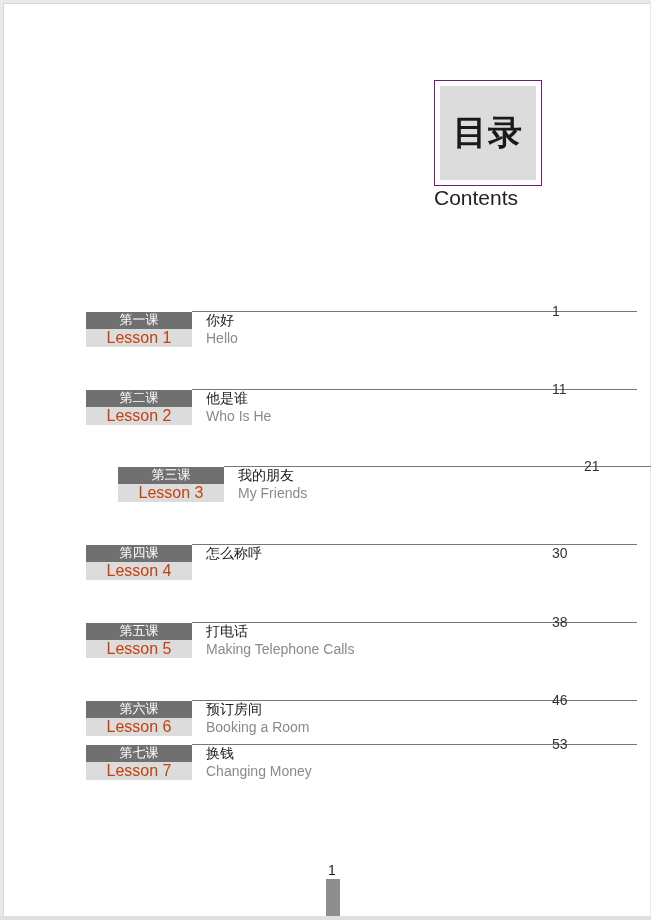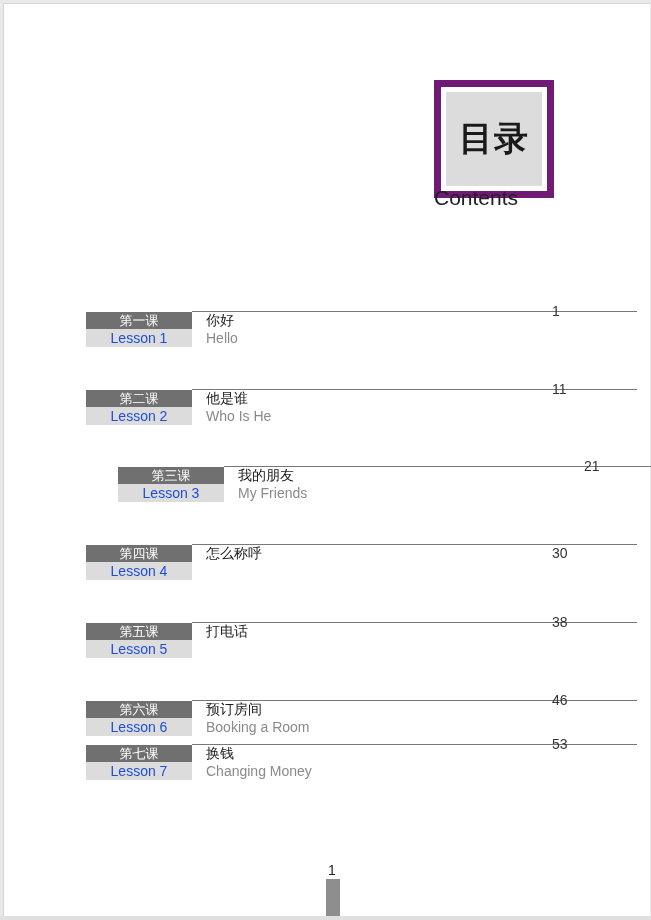--- a/index.html
+++ b/index.html
@@ -1,34 +1,34 @@
 <!DOCTYPE html>
 <html><head>
 <meta charset="utf-8">
 <style>
   html, body { margin:0; padding:0; }
   body { width:651px; height:920px; background:#e9e9e9; position:relative; overflow:hidden;
          font-family:"Liberation Sans", "DejaVu Sans", sans-serif; }
   .page { position:absolute; left:3px; top:3px; width:646px; height:913px; background:#fff;
           border-left:1px solid #d6d6d6; border-top:1px solid #d6d6d6; }
   .title-box { position:absolute; left:434px; top:80px; width:106px; height:104px;
-               border:7px solid #701a75; background:#fff; }
+               border:1px solid #701a75; background:#fff; }
   .title-inner { position:absolute; left:5px; top:5px; width:96px; height:94px; background:#dcdcdc;
                  display:flex; align-items:center; justify-content:center;
                  font-size:34px; font-weight:bold; color:#1a1a1a; letter-spacing:1px;
                  font-family:"DejaVu Sans", sans-serif; }
   .title-en { position:absolute; left:434px; top:186px; width:106px; text-align:left;
               font-size:21px; color:#222; }
   .entry { position:absolute; left:86px; width:560px; height:40px; }
   .rule { position:absolute; left:106px; top:0; width:445px; height:1px; background:#777; }
   .cn-label { position:absolute; left:0; top:1px; width:106px; height:17px; background:#707070;
               color:#fff; font-size:13px; text-align:center; line-height:17px;
-              font-family:Liberation Serif, serif; }
+              font-family:Liberation Mono, monospace; }
   .en-label { position:absolute; left:0; top:18px; width:106px; height:18px; background:#dcdcdc;
-              color:#1d4ed8; font-size:14px; text-align:center; line-height:18px; }
+              color:#c2410c; font-size:16px; text-align:center; line-height:18px; }
   .cn-title { position:absolute; left:120px; top:1px; font-size:14px; color:#1a1a1a; line-height:17px;
               font-family:"DejaVu Sans", sans-serif; }
   .en-title { position:absolute; left:120px; top:18px; font-size:14px; color:#8a8a8a; line-height:18px; }
   .pageno { position:absolute; left:466px; top:-8px; width:30px; font-size:14px; color:#333; text-align:left; }
   .footer-num { position:absolute; left:322px; top:862px; width:20px; text-align:center; font-size:14px; color:#222; }
   .footer-bar { position:absolute; left:326px; top:879px; width:14px; height:37px; background:#8e8e8e; }
   .bottom-edge { position:absolute; left:0; top:916px; width:651px; height:4px; background:#e0e0e0; }
 </style>
 </head>
 <body>
@@ -73,20 +73,21 @@
   <div class="en-label">Lesson 4</div>
   <div class="cn-title">怎么称呼</div>
   <div class="pageno" style="top:1px;">30</div>
 </div>
 
 <div class="entry" style="top:622px;">
   <div class="rule"></div>
   <div class="cn-label">第五课</div>
   <div class="en-label">Lesson 5</div>
   <div class="cn-title">打电话</div>
+  <div class="en-title">Making Telephone Calls</div>
   <div class="pageno">38</div>
 </div>
 
 <div class="entry" style="top:700px;">
   <div class="rule"></div>
   <div class="cn-label">第六课</div>
   <div class="en-label">Lesson 6</div>
   <div class="cn-title">预订房间</div>
   <div class="en-title">Booking a Room</div>
   <div class="pageno">46</div>

